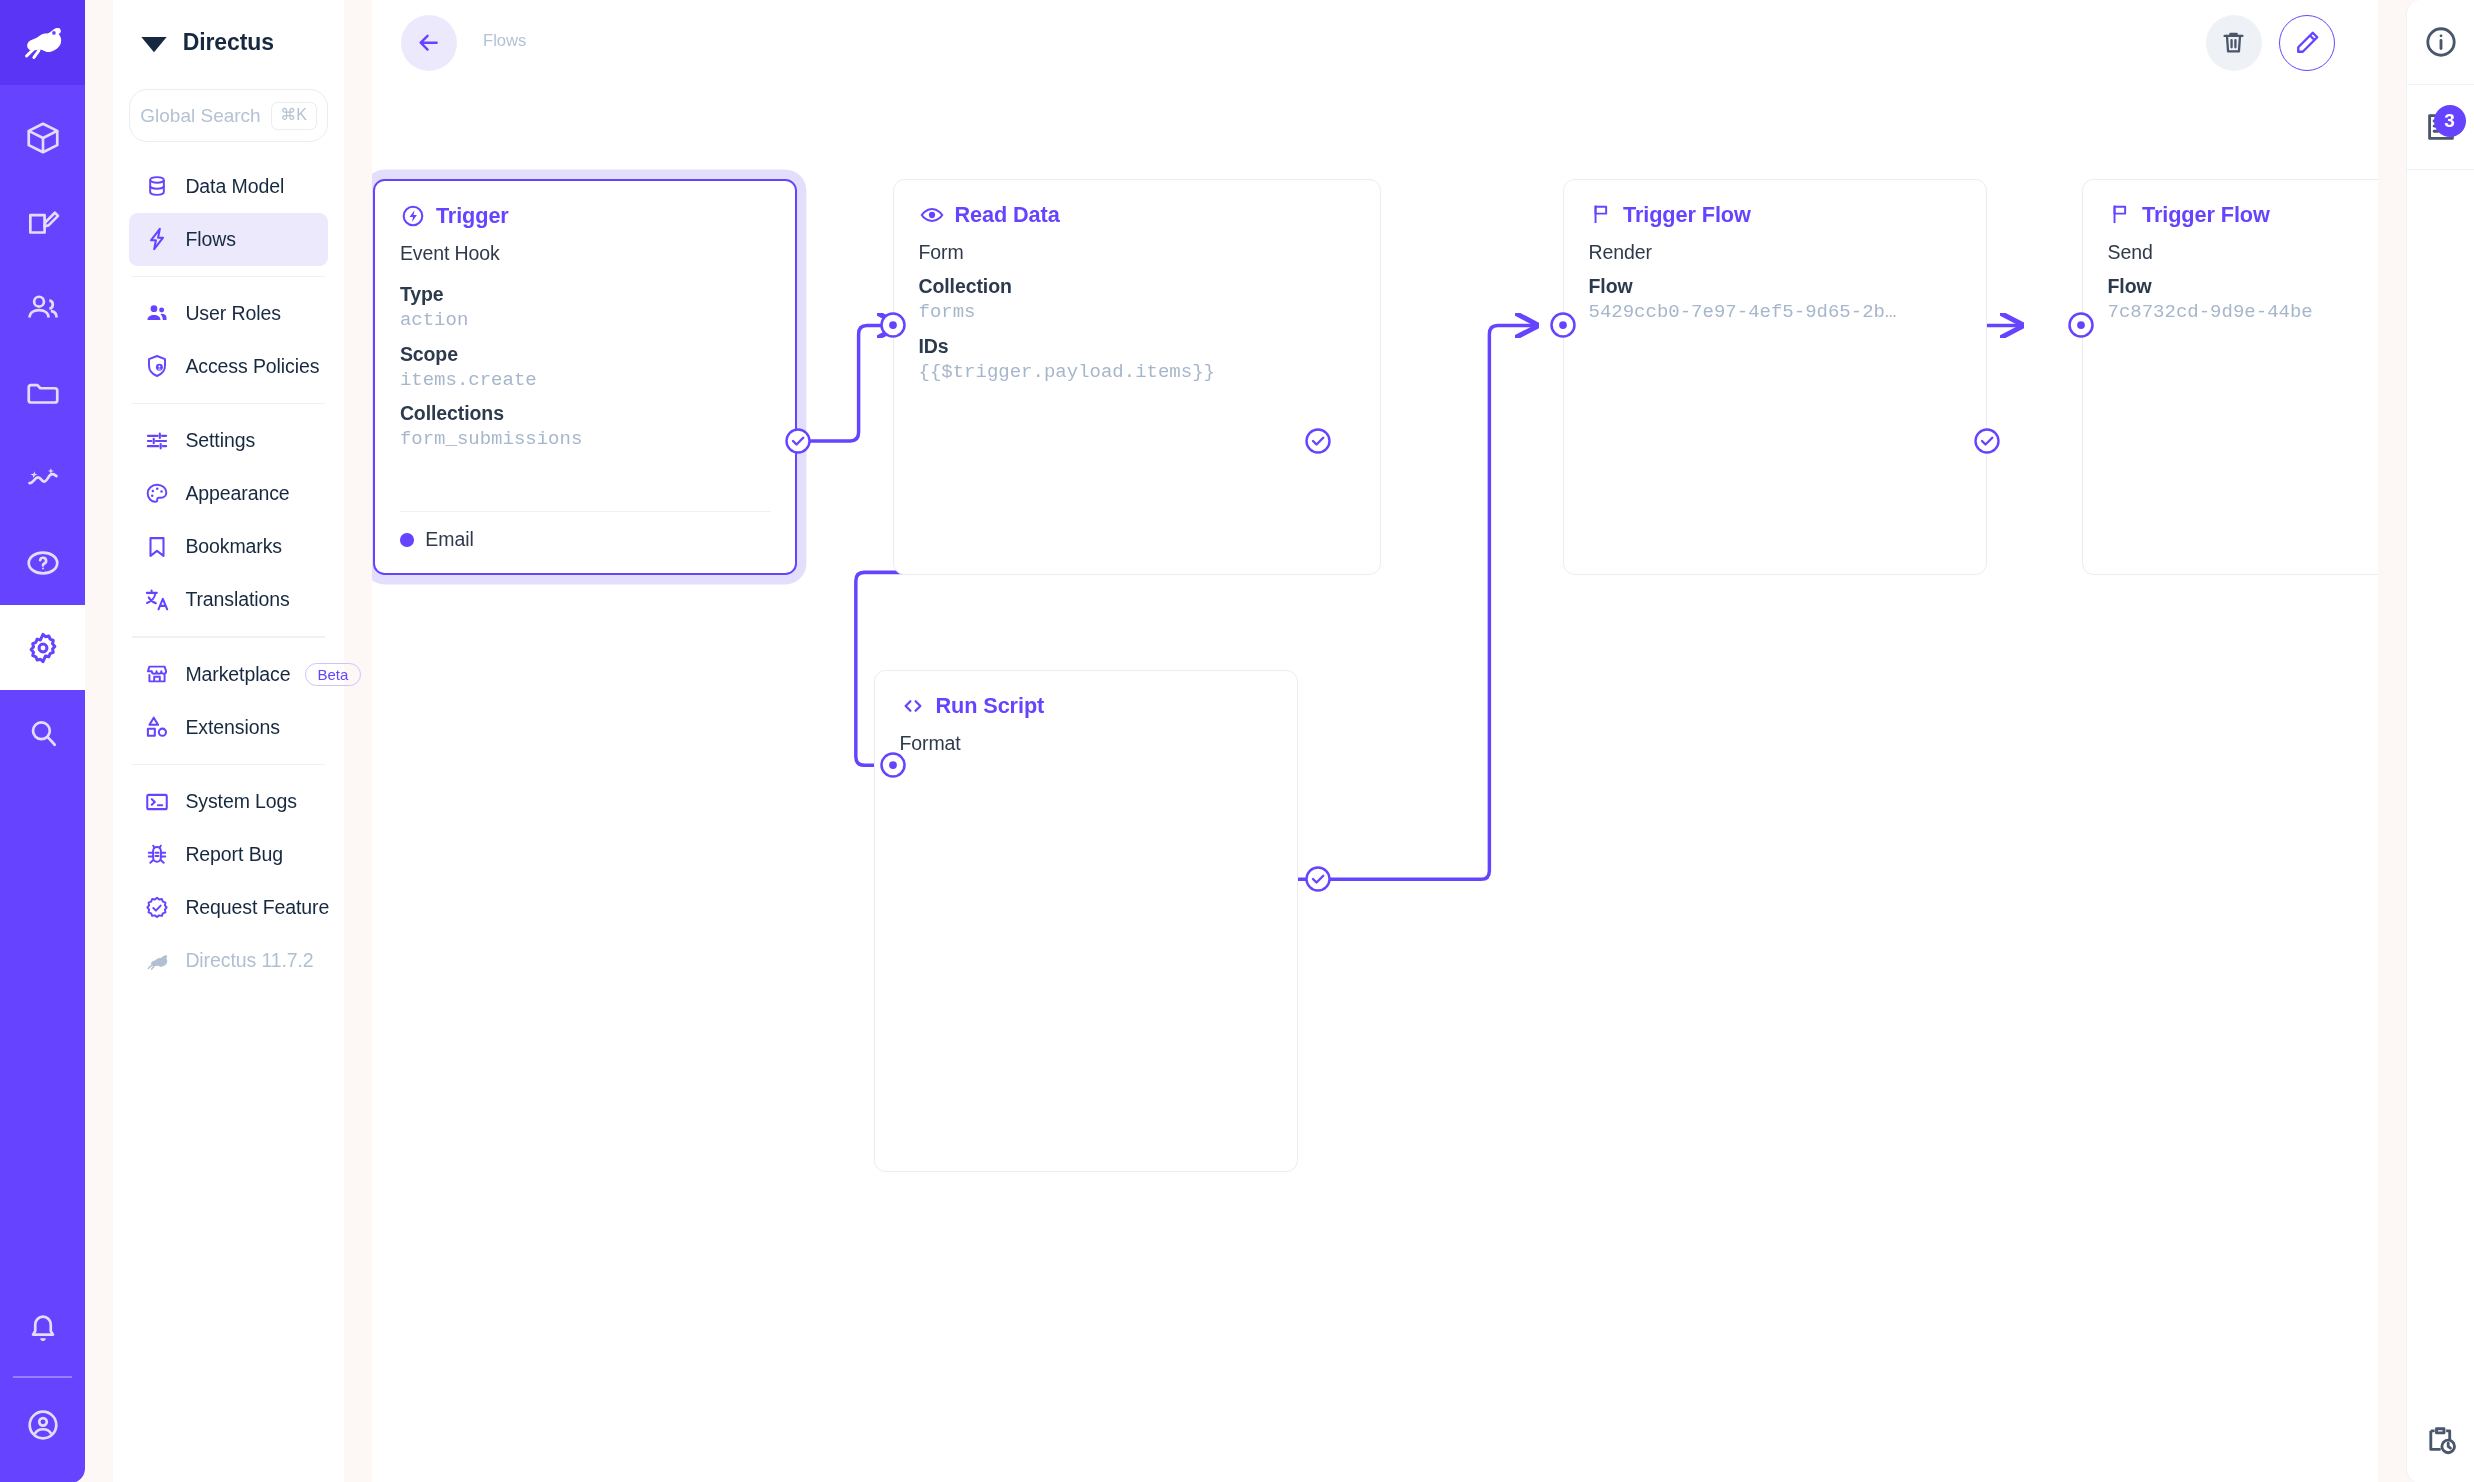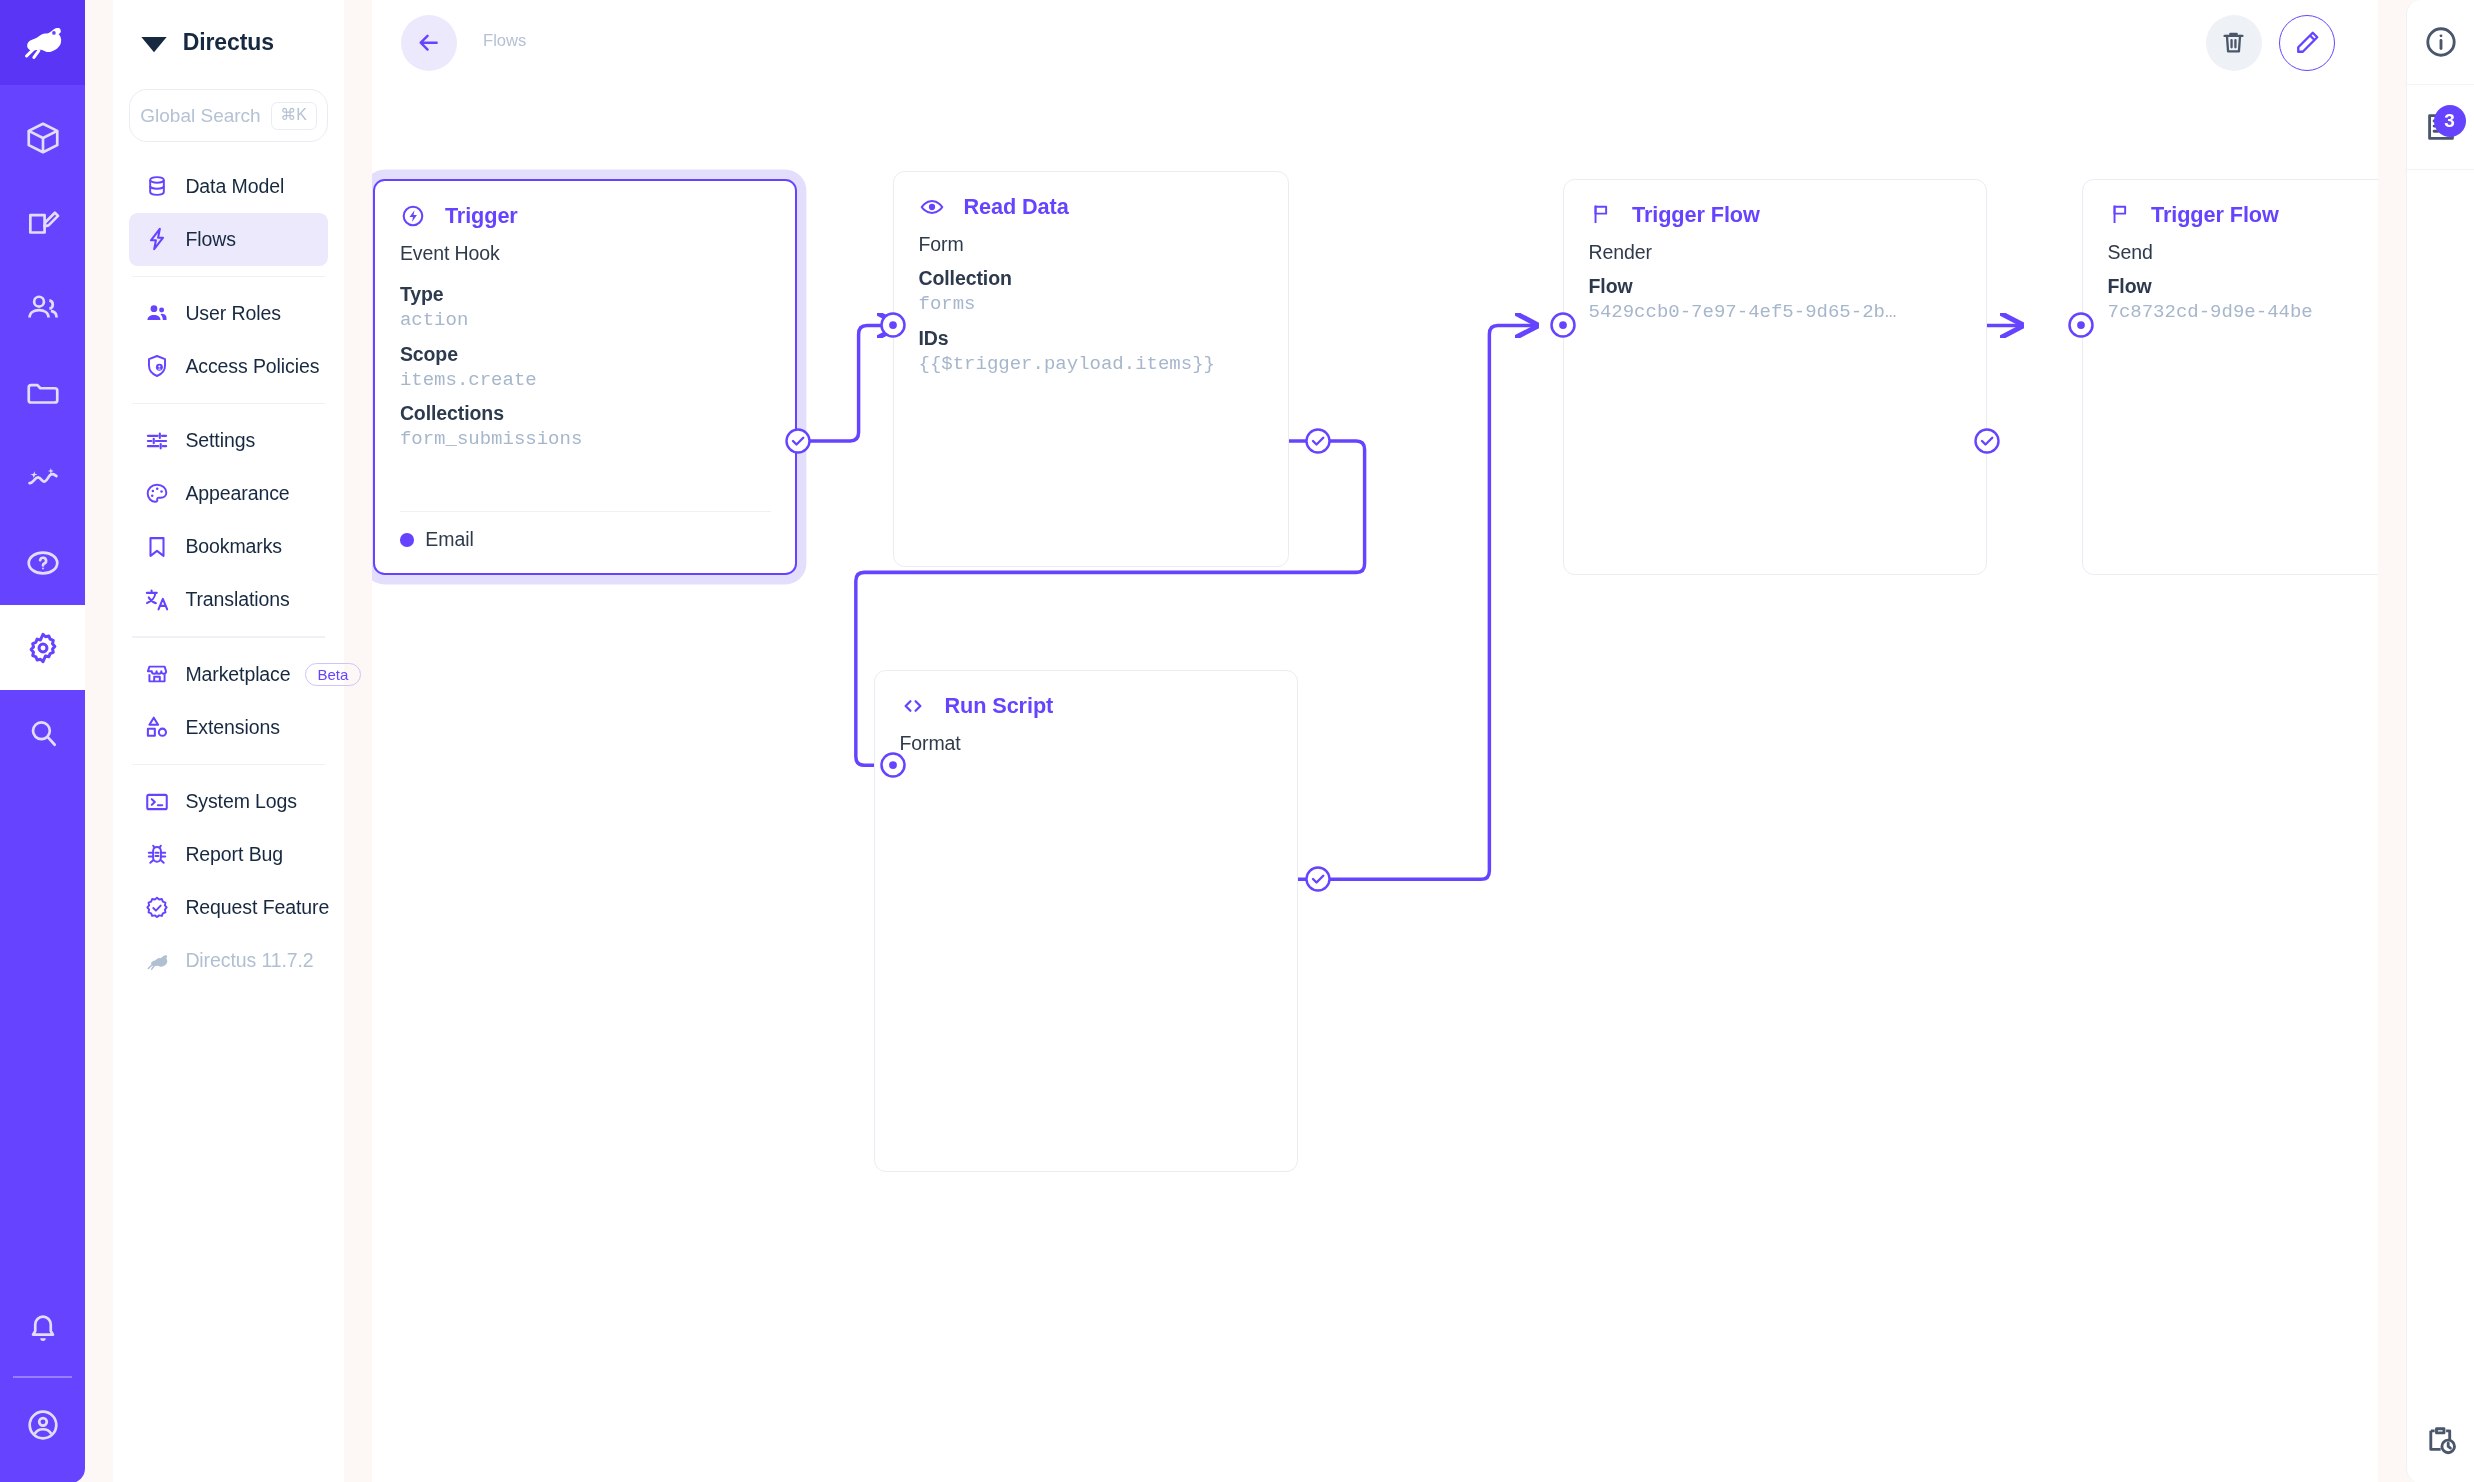--- a/index.html
+++ b/index.html
@@ -101,21 +101,21 @@
 
   .node{
     position:absolute;background:#fff;border:1.4px solid #e9edf2;border-radius:11.6px;
     padding:21.7px 24.5px;
   }
   .node.selected{
     border:2.2px solid var(--violet);
     box-shadow:0 0 0 9.4px var(--violet-soft);
   }
   .node-head{display:flex;align-items:center;gap:10px;margin-bottom:13px;}
-  .node-title{color:var(--violet);font-size:21.7px;font-weight:700;letter-spacing:-0.1px;margin-left:9px;}
+  .node-title{color:var(--violet);font-size:21.7px;font-weight:700;letter-spacing:-0.1px;}
   .node-sub{font-size:19.5px;color:var(--ink-2);margin-bottom:7.2px;letter-spacing:-0.1px;}
   .field{margin-top:11.6px;}
   .field-label{font-size:19.5px;font-weight:700;color:#2d3a4d;letter-spacing:-0.1px;}
   .field-value{
     font-family:"Liberation Mono", monospace;
     font-size:19px;color:#a6b6cb;margin-top:2.9px;white-space:nowrap;overflow:hidden;
   }
   .node-footer{
     border-top:1.4px solid #eef1f6;margin-top:auto;padding-top:16px;
     display:flex;align-items:center;gap:11.6px;
@@ -472,21 +472,21 @@
         </div>
       </div>
 
       <div class="port" style="left:411px;top:341px;">
         <svg width="30" height="30" viewBox="0 0 24 24" fill="#fff" stroke="#6644ff" stroke-width="1.9" stroke-linecap="round" stroke-linejoin="round">
           <circle cx="12" cy="12" r="9.2"></circle>
             <path d="m8 12 2.8 2.8L16.2 9.4" fill="none"></path>
         </svg>
       </div>
 
-      <div class="node" style="left:521px;top:86px;width:396px;height:396px;">
+      <div class="node" style="left:521px;top:94px;width:488px;height:396px;">
         <div class="node-head">
           <svg width="26" height="26" viewBox="0 0 24 24" fill="none" stroke="#6644ff" stroke-width="1.9">
             <path d="M2.6 12S6 6.4 12 6.4 21.4 12 21.4 12 18 17.6 12 17.6 2.6 12 2.6 12z"></path>
             <circle cx="12" cy="12" r="2.9" fill="#6644ff" stroke="none"></circle>
           </svg>
           <span class="node-title">Read Data</span>
         </div>
         <div class="node-sub">Form</div>
         <div class="field">
           <div class="field-label">Collection</div>

